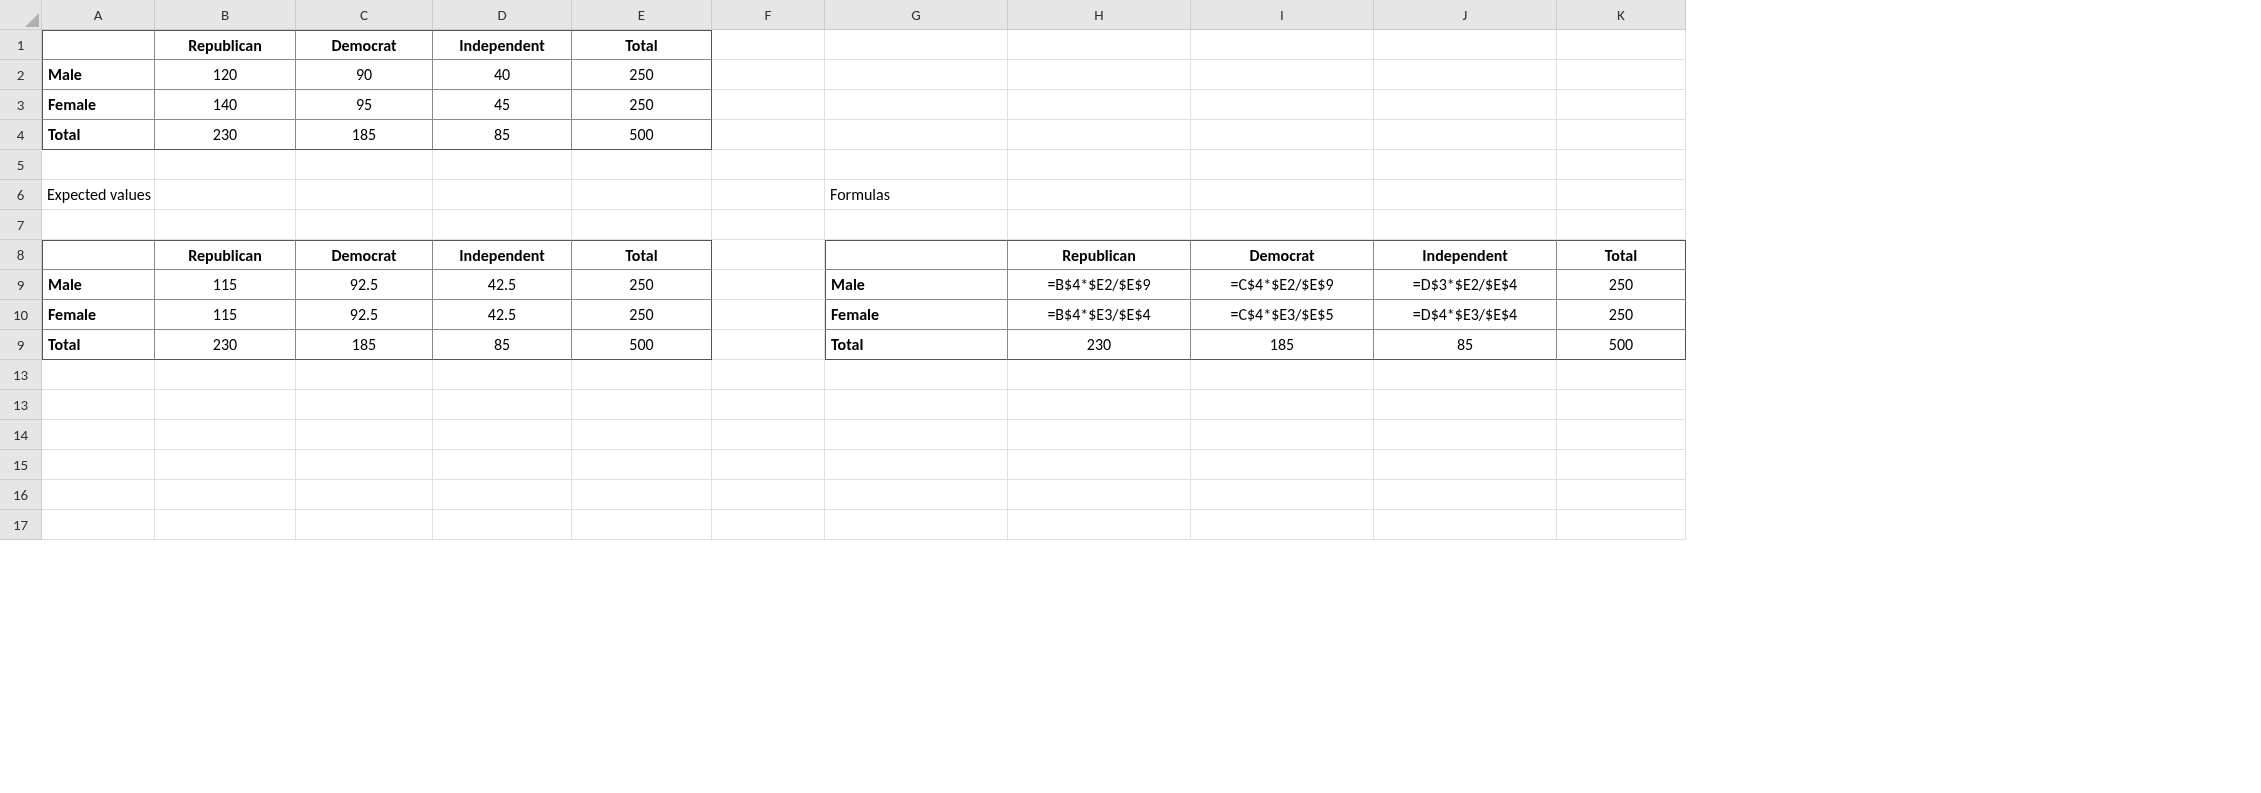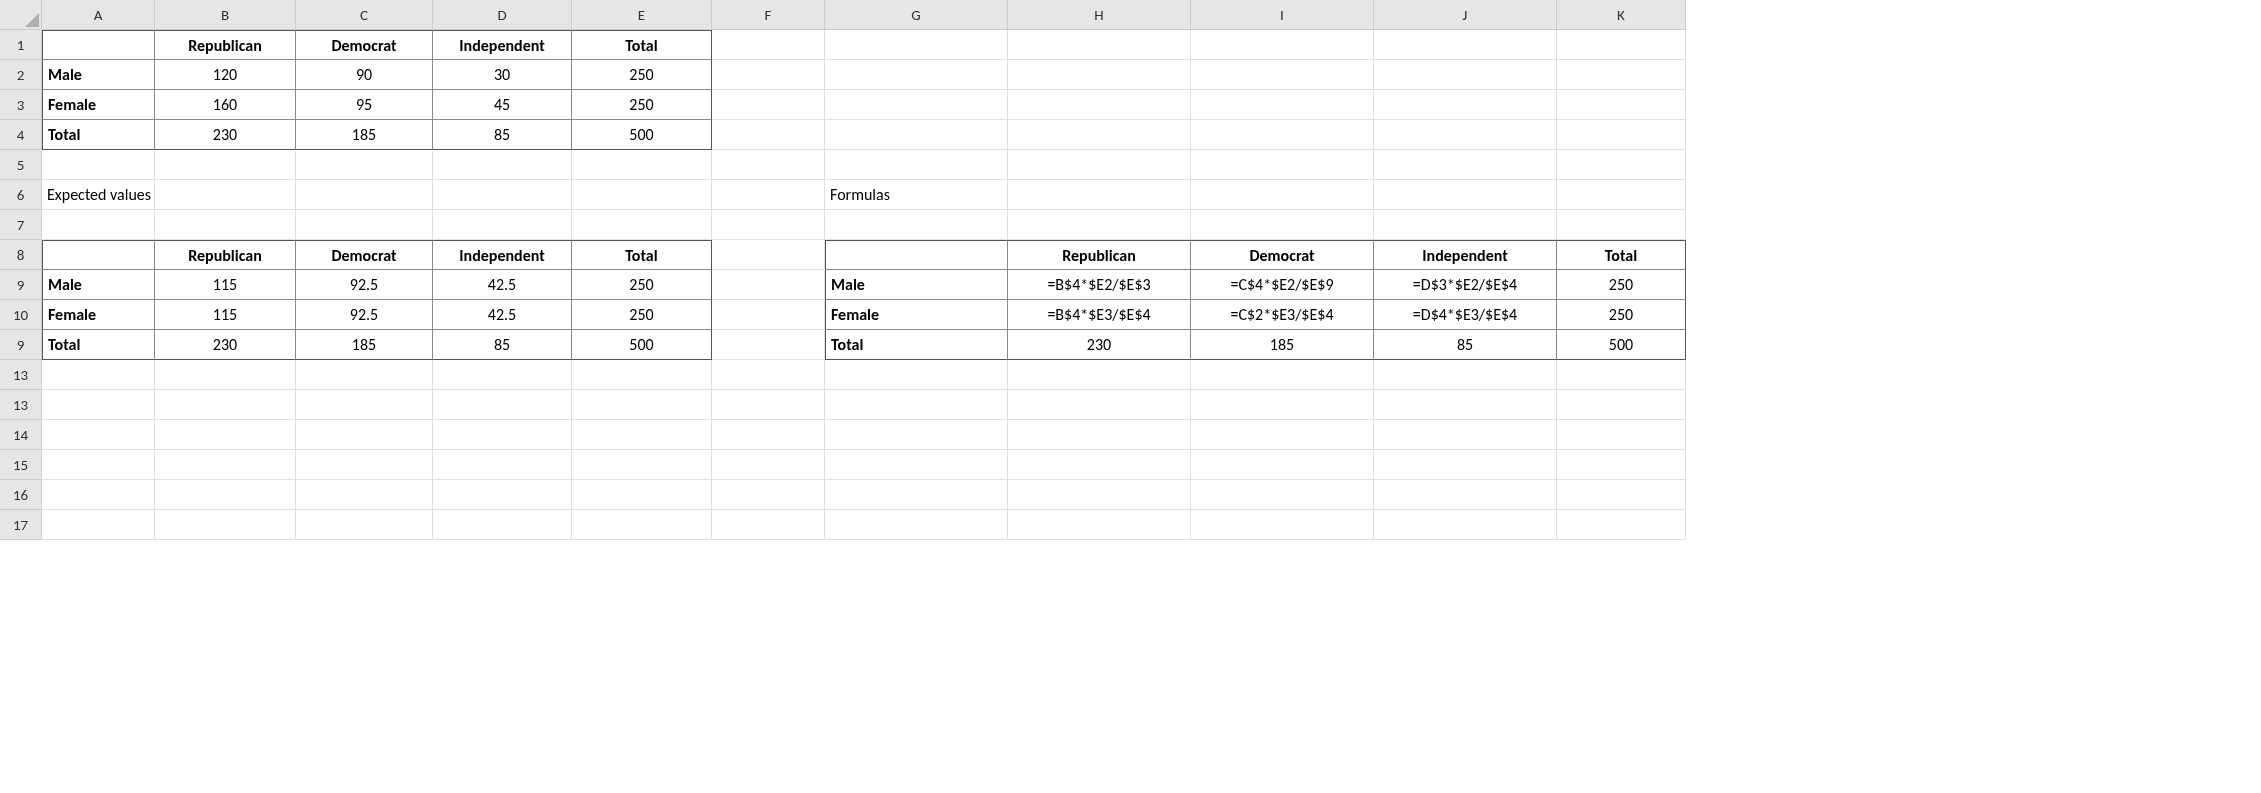--- a/index.html
+++ b/index.html
@@ -96,32 +96,32 @@
   <div class="cell"></div>
   <div class="cell"></div>
   <div class="cell"></div>
   <div class="cell"></div>
   <div class="cell"></div>
 
   <div class="rowhdr">2</div>
   <div class="cell l b bl wb wr">Male</div>
   <div class="cell c wb wr">120</div>
   <div class="cell c wb wr">90</div>
-  <div class="cell c wb wr">30</div>
+  <div class="cell c wb wr">40</div>
   <div class="cell c wb br">250</div>
   <div class="cell"></div>
   <div class="cell"></div>
   <div class="cell"></div>
   <div class="cell"></div>
   <div class="cell"></div>
   <div class="cell"></div>
 
   <div class="rowhdr">3</div>
   <div class="cell l b bl wb wr">Female</div>
-  <div class="cell c wb wr">160</div>
+  <div class="cell c wb wr">140</div>
   <div class="cell c wb wr">95</div>
   <div class="cell c wb wr">45</div>
   <div class="cell c wb br">250</div>
   <div class="cell"></div>
   <div class="cell"></div>
   <div class="cell"></div>
   <div class="cell"></div>
   <div class="cell"></div>
   <div class="cell"></div>
 
@@ -191,35 +191,35 @@
   <div class="cell c b bt wb br">Total</div>
 
   <div class="rowhdr">9</div>
   <div class="cell l b bl wb wr">Male</div>
   <div class="cell c wb wr">115</div>
   <div class="cell c wb wr">92.5</div>
   <div class="cell c wb wr">42.5</div>
   <div class="cell c wb br">250</div>
   <div class="cell"></div>
   <div class="cell l b bl wb wr">Male</div>
-  <div class="cell c wb wr">=B$4*$E2/$E$3</div>
+  <div class="cell c wb wr">=B$4*$E2/$E$9</div>
   <div class="cell c wb wr">=C$4*$E2/$E$9</div>
   <div class="cell c wb wr">=D$3*$E2/$E$4</div>
   <div class="cell c wb br">250</div>
 
   <div class="rowhdr">10</div>
   <div class="cell l b bl wb wr">Female</div>
   <div class="cell c wb wr">115</div>
   <div class="cell c wb wr">92.5</div>
   <div class="cell c wb wr">42.5</div>
   <div class="cell c wb br">250</div>
   <div class="cell"></div>
   <div class="cell l b bl wb wr">Female</div>
   <div class="cell c wb wr">=B$4*$E3/$E$4</div>
-  <div class="cell c wb wr">=C$2*$E3/$E$4</div>
+  <div class="cell c wb wr">=C$4*$E3/$E$5</div>
   <div class="cell c wb wr">=D$4*$E3/$E$4</div>
   <div class="cell c wb br">250</div>
 
   <div class="rowhdr">9</div>
   <div class="cell l b bl bb wr">Total</div>
   <div class="cell c bb wr">230</div>
   <div class="cell c bb wr">185</div>
   <div class="cell c bb wr">85</div>
   <div class="cell c bb br">500</div>
   <div class="cell"></div>

